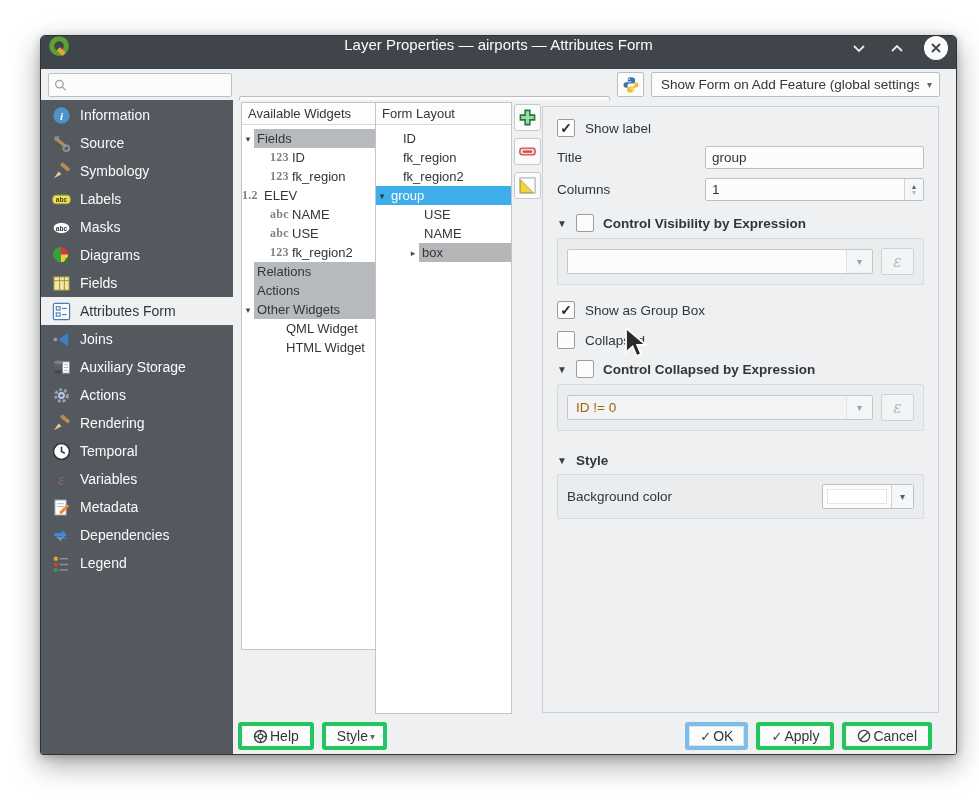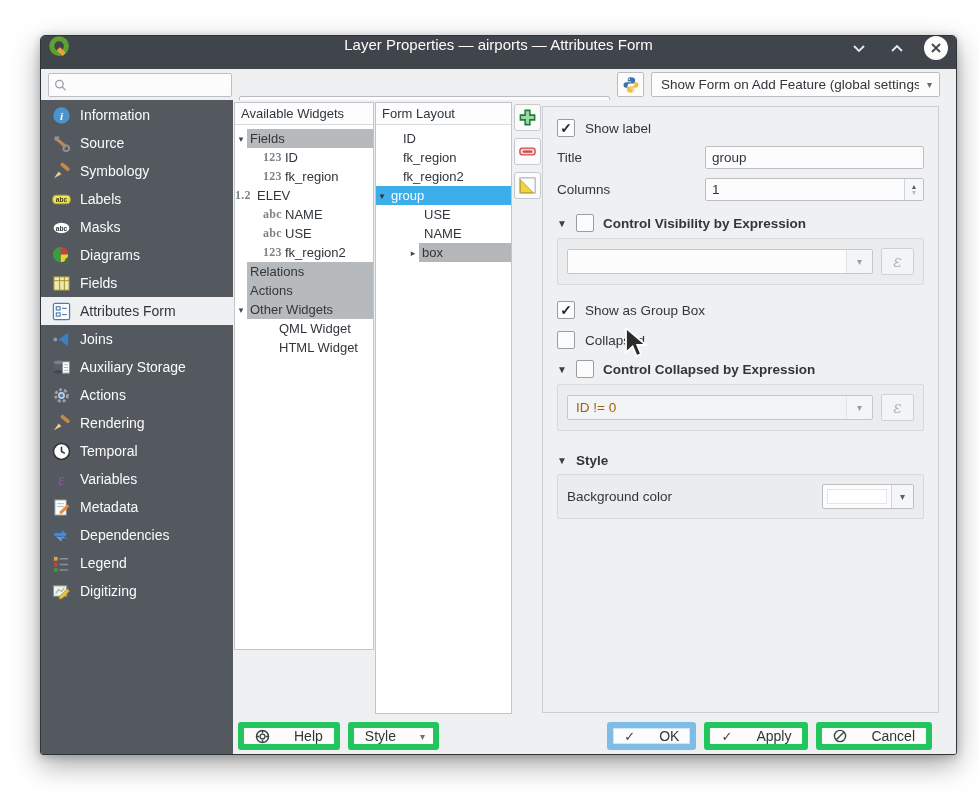--- a/index.html
+++ b/index.html
@@ -30,21 +30,21 @@
   
   .body { flex:1; display:flex; min-height:0; }
   .sidebar { width:192px; background:#545960; flex:0 0 auto; padding-top:1px; }
   .side-item { height:28px; display:flex; align-items:center; gap:9px; padding-left:10px; color:#fbfbfb; font-size:14px; cursor:default; }
   .side-item.selected { background:#eff0f1; color:#31363b; }
   .side-item .ic { width:20px; height:20px; flex:0 0 auto; display:flex; align-items:center; justify-content:center; }
 
   .content { flex:1; position:relative; background:#eff0f1; }
   .panel { position:absolute; background:#ffffff; border:1px solid #c1c5c9; }
   .panel-hdr { height:22px; border-bottom:1px solid #d8dbdd; display:flex; align-items:center; padding:0 6px; font-size:13px; color:#31363b; background:#fdfdfd; }
-  .aw-panel { left:1px; top:2px; width:140px; height:548px; }
+  .aw-panel { left:8px; top:2px; width:140px; height:548px; }
   .fl-panel { left:142px; top:2px; width:137px; height:612px; }
   .tree { padding-top:4px; font-size:13px; color:#31363b; }
   .trow { height:19px; display:flex; align-items:center; }
   .chev { width:12px; text-align:center; font-size:9px; color:#42474c; flex:0 0 auto; }
   .catfill { flex:1; background:#b7babc; height:19px; display:flex; align-items:center; padding-left:3px; }
   .badge { font-size:12px; color:#7e8387; font-weight:bold; width:22px; flex:0 0 auto; letter-spacing:.3px;font-family:Liberation Serif, serif; }
   .sel-row { background:#3daee9; color:#fcfcfc; }
   .sel-row .chev { color:#2c3338; }
   .grayfill { flex:1; background:#b4b6b8; height:19px; display:flex; align-items:center; padding-left:3px; }
 
@@ -69,21 +69,21 @@
   .excombo .aseg { width:26px; height:100%; display:flex; align-items:center; justify-content:center; color:#9aa0a4; font-size:10px; border-left:1px solid #e2e4e6; background:#f4f5f6; border-radius:0 2px 2px 0; }
   .excombo.disabled { background:#f2f3f4; }
   .excombo.disabled .val { color:#a16207; }
   .epsbtn { width:33px; height:27px; border:1px solid #ced2d5; border-radius:2px; background:#f3f4f5; color:#b3b7ba; font-size:16px; display:flex; align-items:center; justify-content:center; font-family:"DejaVu Serif", serif; font-style:italic; }
   .colorbtn { width:92px; height:25px; background:#fcfcfc; border:1px solid #bcc0c4; border-radius:2px; display:flex; align-items:center; margin-left:auto; }
   .colorbtn .swatch { flex:1; height:15px; margin:0 4px; background:#ffffff; border:1px solid #e3e5e7; }
   .colorbtn .aseg { width:22px; height:100%; border-left:1px solid #d2d5d8; display:flex; align-items:center; justify-content:center; font-size:10px; color:#5c6165; background:#f5f6f7; }
 
   
   .footer { position:absolute; left:0; right:0; top:620px; height:32px; display:flex; align-items:center; padding:0 24px 0 5px; gap:8px; }
-  .btn { height:28px; background:#fcfcfc; border:6px solid #22c55e; border-radius:3px; display:flex; align-items:center; gap:24px; padding:0 11px; font-size:14px; color:#31363b; }
+  .btn { height:28px; background:#fcfcfc; border:4px solid #22c55e; border-radius:3px; display:flex; align-items:center; gap:2px; padding:0 11px; font-size:14px; color:#31363b; }
   .btn .bic { font-size:13px; color:#3c4246; }
   .btn.default { border-color:#7fbde6; box-shadow:0 0 0 1px #cfe7f5 inset; }
   .spacer { flex:1; }
 
   .cursor { position:absolute; z-index:50; pointer-events:none; }
 </style>
 </head>
 <body>
 
 <div class="page">
@@ -310,30 +310,20 @@
                 <rect x="2" y="3" width="4" height="4" fill="#e8a13a"></rect>
                 <rect x="2" y="9" width="4" height="4" fill="#d23b3b"></rect>
                 <rect x="2" y="15" width="4" height="3.5" fill="#3e9c3e"></rect>
                 <line x1="8" y1="5" x2="17" y2="5" stroke="#8a8f94" stroke-width="1.6"></line>
                 <line x1="8" y1="11" x2="17" y2="11" stroke="#8a8f94" stroke-width="1.6"></line>
                 <line x1="8" y1="16.8" x2="17" y2="16.8" stroke="#8a8f94" stroke-width="1.6"></line>
               </svg>
             </span>
             <span>Legend</span>
           </div>
-        <div class="side-item">
-            <span class="ic">
-              <svg width="19" height="19" viewBox="0 0 20 20">
-                <rect x="1.5" y="4" width="14" height="11" fill="#eef3ee" stroke="#7a9a7a"></rect>
-                <path d="M4 12 l3-4 3 2 3-4" fill="none" stroke="#9ab49a" stroke-width="1.2"></path>
-                <path d="M8 15 L16 7 L18.5 9.5 L10.5 17.5 L7.4 18 Z" fill="#e8c23a" stroke="#a8882a" stroke-width=".7"></path>
-              </svg>
-            </span>
-            <span>Digitizing</span>
-          </div>
       </div>
 
       <div class="content">
 
         <div class="panel aw-panel">
           <div class="panel-hdr">Available Widgets</div>
           <div class="tree">
             <div class="trow">
                 <span class="chev">▾</span>
                 <span class="catfill">Fields</span>

